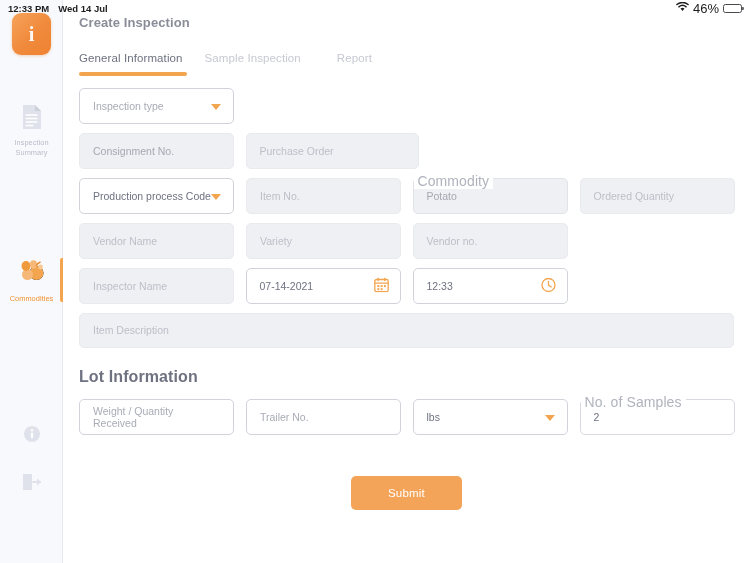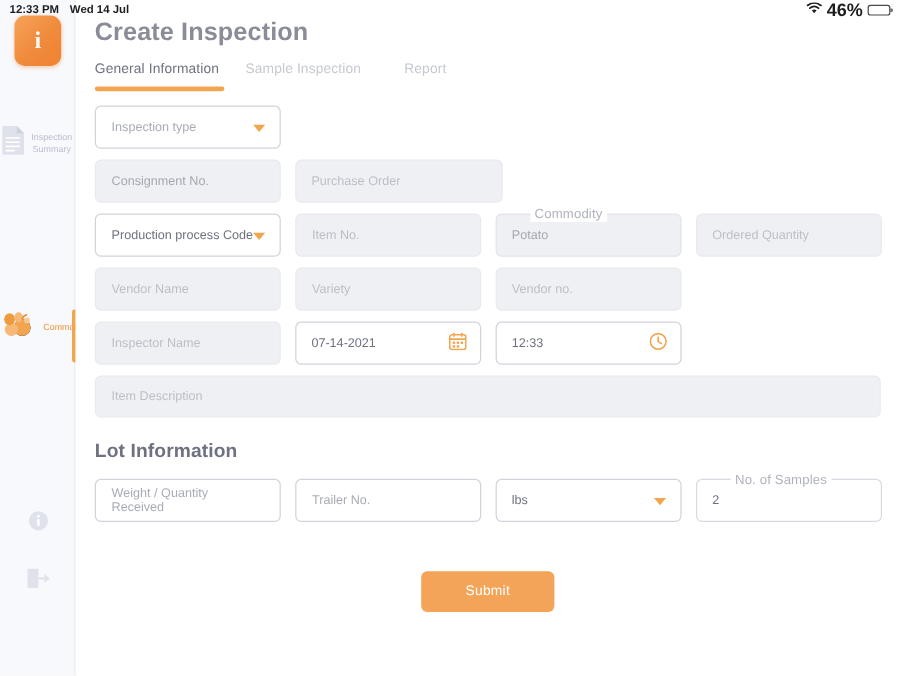--- a/index.html
+++ b/index.html
@@ -26,21 +26,21 @@
     z-index: 50;
   }
   .status-left { display: flex; align-items: flex-start; gap: 9px; }
   .status-right {
     margin-left: auto;
     display: flex;
     align-items: center;
     gap: 4px;
   }
   .wifi-icon { display: block; }
-  .battery-pct { font-size: 15px; font-weight: bold; }
+  .battery-pct { font-size: 13px; font-weight: normal; }
   .battery-icon {
     position: relative;
     width: 19px; height: 9px;
     border: 1px solid #4a4a4e;
     border-radius: 2.4px;
     padding: 1px;
   }
   .battery-icon::after {
     content: "";
     position: absolute;
@@ -82,20 +82,21 @@
     line-height: 1;
     font-family: "Liberation Serif", serif;
     opacity: .95;
   }
 
   .nav-item {
     position: absolute;
     left: 0;
     width: 63px;
     display: flex;
+    flex-direction: column;
     align-items: center;
     gap: 4px;
     text-decoration: none;
   }
   .nav-item .nav-label {
     font-size: 7.4px;
     line-height: 9.5px;
     text-align: center;
     letter-spacing: .05px;
     max-width: 58px;
@@ -127,21 +128,21 @@
   .main {
     position: absolute;
     top: 0; left: 63px;
     width: 687px; height: 563px;
     background: #ffffff;
   }
 
   .page-title {
     position: absolute;
     top: 15px; left: 16px;
-    font-size: 21px;
+    font-size: 13px;
     font-weight: bold;
     color: #8a8d98;
     letter-spacing: .1px;
   }
 
   
   .tabs {
     position: absolute;
     top: 52px; left: 16px;
     display: flex;
@@ -208,24 +209,24 @@
   .field.disabled .val { color: #a5a8b2; }
 
   
   .field.notched {
     border: 1px solid #d7dae0;
     background: #ffffff;
   }
   .field.notched.greyed { background: #eff0f3; border-color: #e1e3e8; }
   .notch-label {
     position: absolute;
-    top: -6px; left: 28px;
+    top: -6px; left: 0;
     padding: 0 4px;
     background: #ffffff;
-    font-size: 11px;
+    font-size: 14px;
     color: #b0b3bd;
     letter-spacing: .1px;
   }
   .field.notched.greyed .notch-label { background: #ffffff; }
 
   .caret {
     position: absolute;
     right: 12px;
     top: 50%;
     margin-top: -2px;

